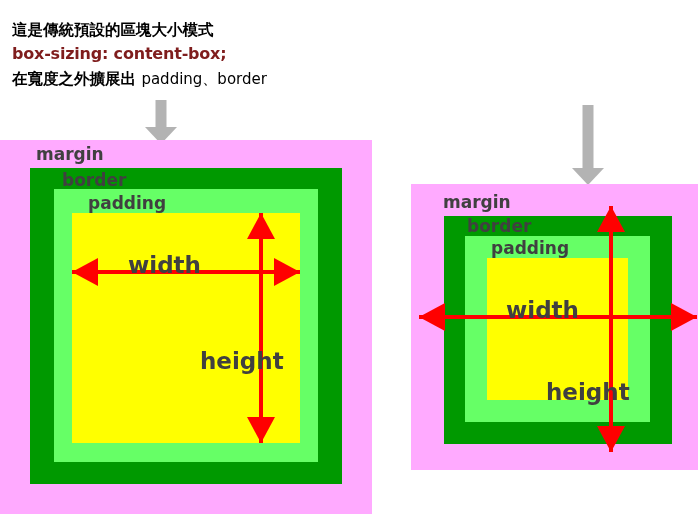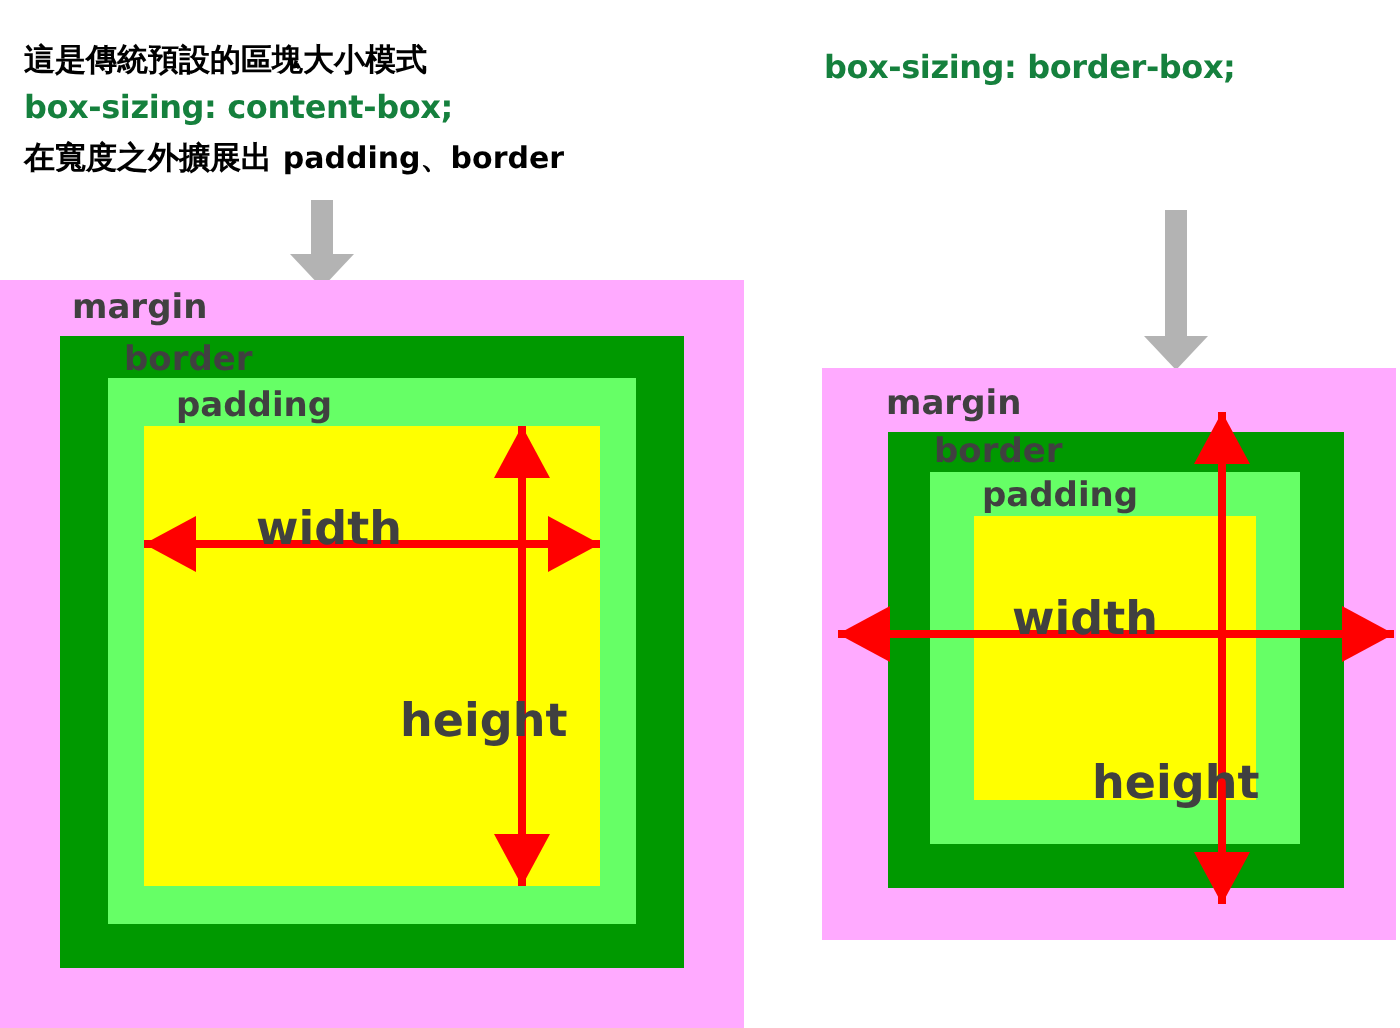--- a/index.html
+++ b/index.html
@@ -25,30 +25,30 @@
   #caption-left  { left: 12px;  top: 18px; }
   #caption-right { left: 412px; top: 22px; }
 
   .cap-line {
     display: block;
     font-size: 15.5px;
     font-weight: bold;
     letter-spacing: 0px;
   }
   .cap-line.code {
-    color: #15803d;
+    color: #7f1d1d;
     font-size: 16px;
     font-weight: bold;
     letter-spacing: -0.2px;
   }
   .cap-line.thin {
     font-weight: bold;
   }
   .cap-line.thin .light {
-    font-weight: bold;
+    font-weight: normal;
     font-size: 15px;
   }
 
   
   .grey-arrow { position: absolute; }
   .grey-arrow .shaft {
     position: absolute;
     background: #b3b3b3;
     left: 50%;
     transform: translateX(-50%);
@@ -164,21 +164,20 @@
 </head>
 <body>
 
 <div class="caption" id="caption-left">
   <span class="cap-line">這是傳統預設的區塊大小模式</span>
   <span class="cap-line code">box-sizing: content-box;</span>
   <span class="cap-line thin"><span>在寬度之外擴展出</span> <span class="light">padding、border</span></span>
 </div>
 
 <div class="caption" id="caption-right">
-  <span class="cap-line code">box-sizing: border-box;</span>
 </div>
 
 <div class="grey-arrow" id="grey-arrow-left">
   <div class="shaft"></div>
   <div class="head"></div>
 </div>
 <div class="grey-arrow" id="grey-arrow-right">
   <div class="shaft"></div>
   <div class="head"></div>
 </div>

